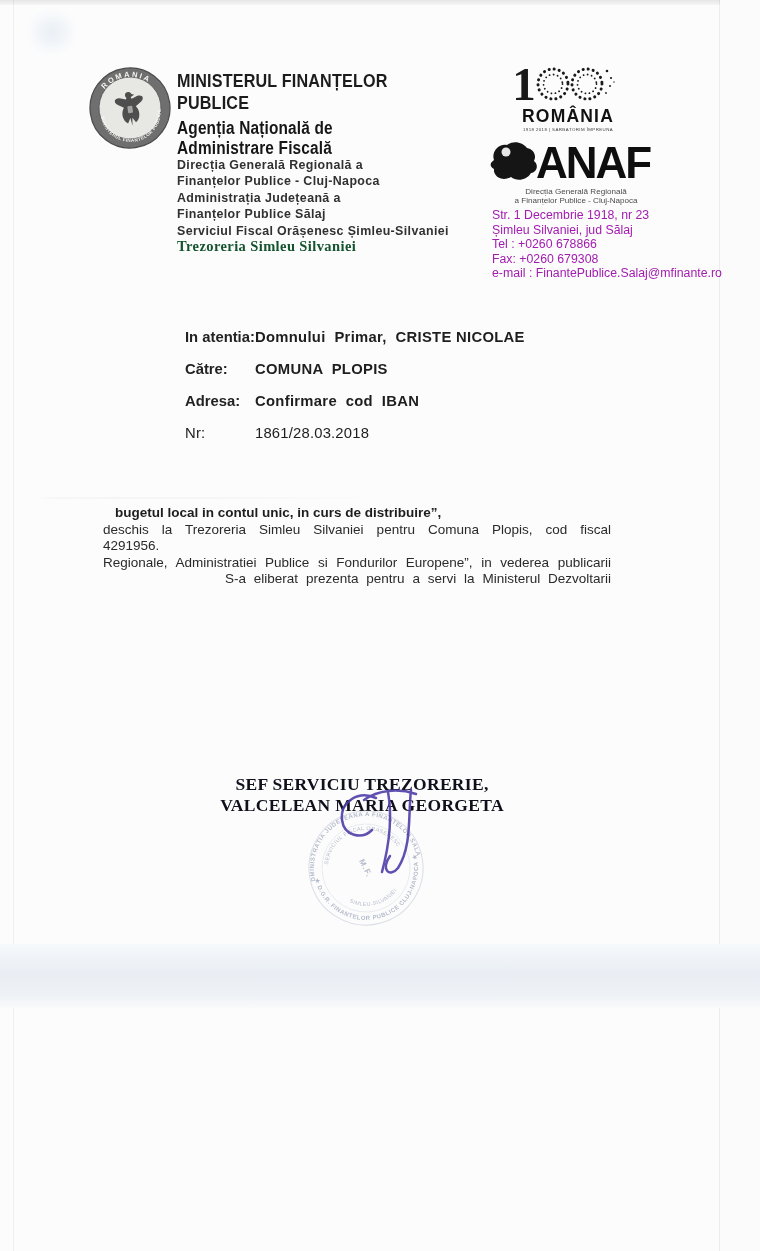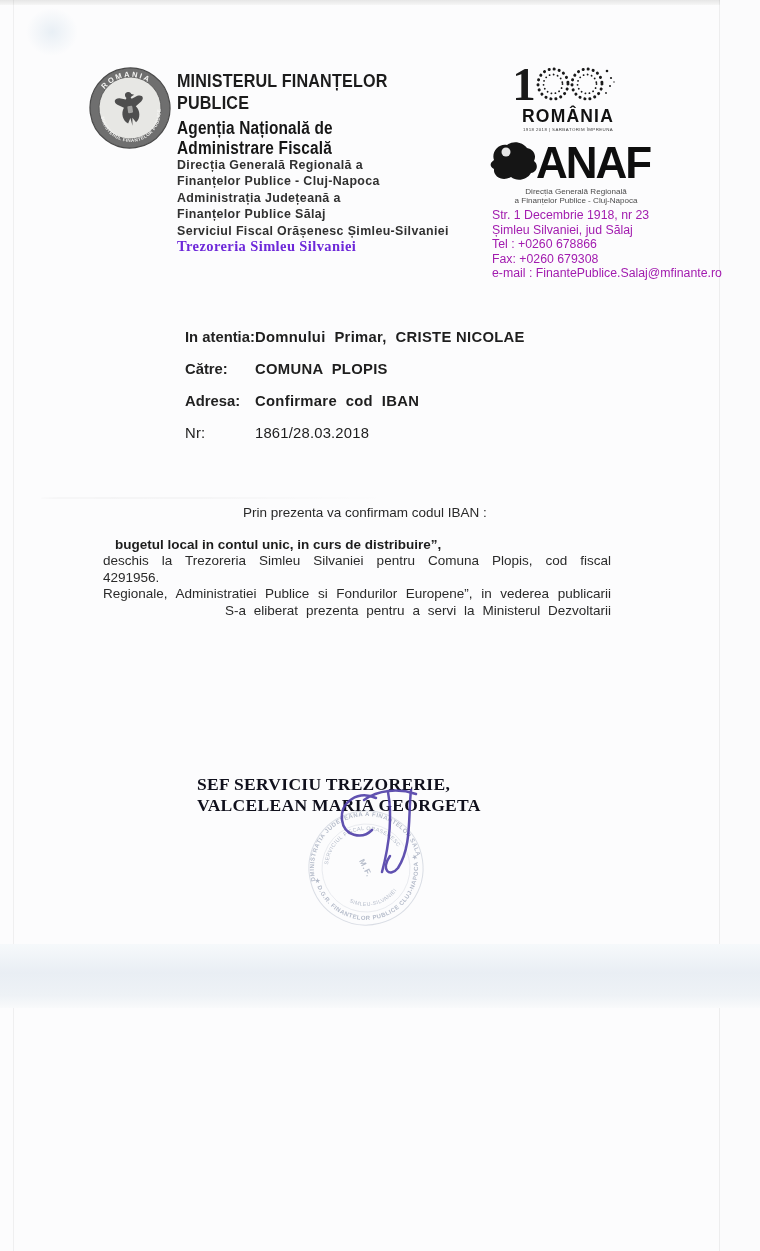--- a/index.html
+++ b/index.html
@@ -22,42 +22,42 @@
     background:linear-gradient(#f6f9fb, #e9eef4 45%, #eef2f6 80%, #f9fafb);}
   
   .seal{position:absolute;left:88px;top:66px;}
   .ministry{position:absolute;left:177px;top:70px;font-size:19px;font-weight:bold;line-height:21.5px;
     color:#1c1c1c;transform:scaleX(0.85);transform-origin:0 0;letter-spacing:0.2px;}
   .agency{position:absolute;left:177px;top:119px;font-size:17.5px;font-weight:bold;line-height:19.5px;
     color:#161616;transform:scaleX(0.88);transform-origin:0 0;letter-spacing:0.2px;}
   .dept{position:absolute;left:177px;top:157px;font-size:13.2px;font-weight:bold;line-height:16.4px;
     color:#313131;letter-spacing:0.4px;transform:scaleX(0.94);transform-origin:0 0;}
   .treasury{position:absolute;left:177px;top:238px;font-family:"Liberation Serif",serif;
-    font-size:14.5px;font-weight:bold;color:#6d28d9;letter-spacing:0.4px;}
+    font-size:14.5px;font-weight:bold;color:#14532d;letter-spacing:0.4px;}
   
   .centenary{position:absolute;left:506px;top:58px;}
   .anaf{position:absolute;left:486px;top:138px;}
   .anaf-caption{position:absolute;left:488px;top:186px;width:176px;text-align:center;
     font-size:8.5px;line-height:10px;color:#4b4b4b;transform:scale(0.95);transform-origin:50% 0;}
   .contact{position:absolute;left:492px;top:208px;font-size:12.3px;line-height:14.6px;color:#a21caf;}
   
   .recipient{position:absolute;left:185px;top:329px;font-size:14.8px;}
   .rec-row{display:flex;height:19px;margin-bottom:13px;white-space:pre;}
   .rec-label{width:70px;flex:none;font-weight:bold;color:#222;}
   .rec-value{font-weight:bold;color:#1e1e1e;letter-spacing:0.3px;}
   .rec-row.normal .rec-label, .rec-row.normal .rec-value{font-weight:normal;letter-spacing:0.2px;}
   
   .bodytext{position:absolute;left:103px;top:505px;width:508px;font-size:13.5px;line-height:16.6px;color:#2a2a2a;}
   .b-intro{margin-left:140px;margin-bottom:15px;}
   .b-bold{font-weight:bold;color:#1d1d1d;padding-left:12px;}
   .jl{text-align:justify;text-align-last:justify;}
   .ind110{padding-left:110px;}
   .ind122{padding-left:122px;}
   
-  .sig{position:absolute;left:197px;top:774px;width:330px;text-align:left;
+  .sig{position:absolute;left:197px;top:774px;width:330px;text-align:center;
     font-family:"Liberation Serif",serif;font-weight:bold;font-size:17.5px;line-height:20.5px;
     color:#10101c;letter-spacing:0.3px;white-space:nowrap;}
   .stamp{position:absolute;left:290px;top:800px;opacity:0.85;}
   .ink{position:absolute;left:318px;top:780px;}
 </style>
 </head>
 <body>
 
 <div class="page">
 
@@ -163,21 +163,20 @@
       <span class="rec-label">Adresa:</span>
       <span class="rec-value">Confirmare  cod  IBAN</span>
     </div>
     <div class="rec-row normal">
       <span class="rec-label">Nr:</span>
       <span class="rec-value">1861/28.03.2018</span>
     </div>
   </div>
 
   <div class="bodytext">
-    <div class="b-intro">Prin prezenta va confirmam codul  IBAN :</div>
     <div class="b-bold">bugetul local in contul unic, in curs de distribuire”,</div>
     <div class="jl">deschis la Trezoreria Simleu Silvaniei pentru Comuna Plopis, cod fiscal</div>
     <div>4291956.</div>
     <div class="jl">Regionale, Administratiei Publice si Fondurilor Europene”, in vederea publicarii</div>
     <div class="jl ind122">S-a eliberat prezenta pentru a servi la Ministerul Dezvoltarii</div>
   </div>
 
   <div class="sig">
     <div>SEF SERVICIU TREZORERIE,</div>
     <div>VALCELEAN MARIA GEORGETA</div>

